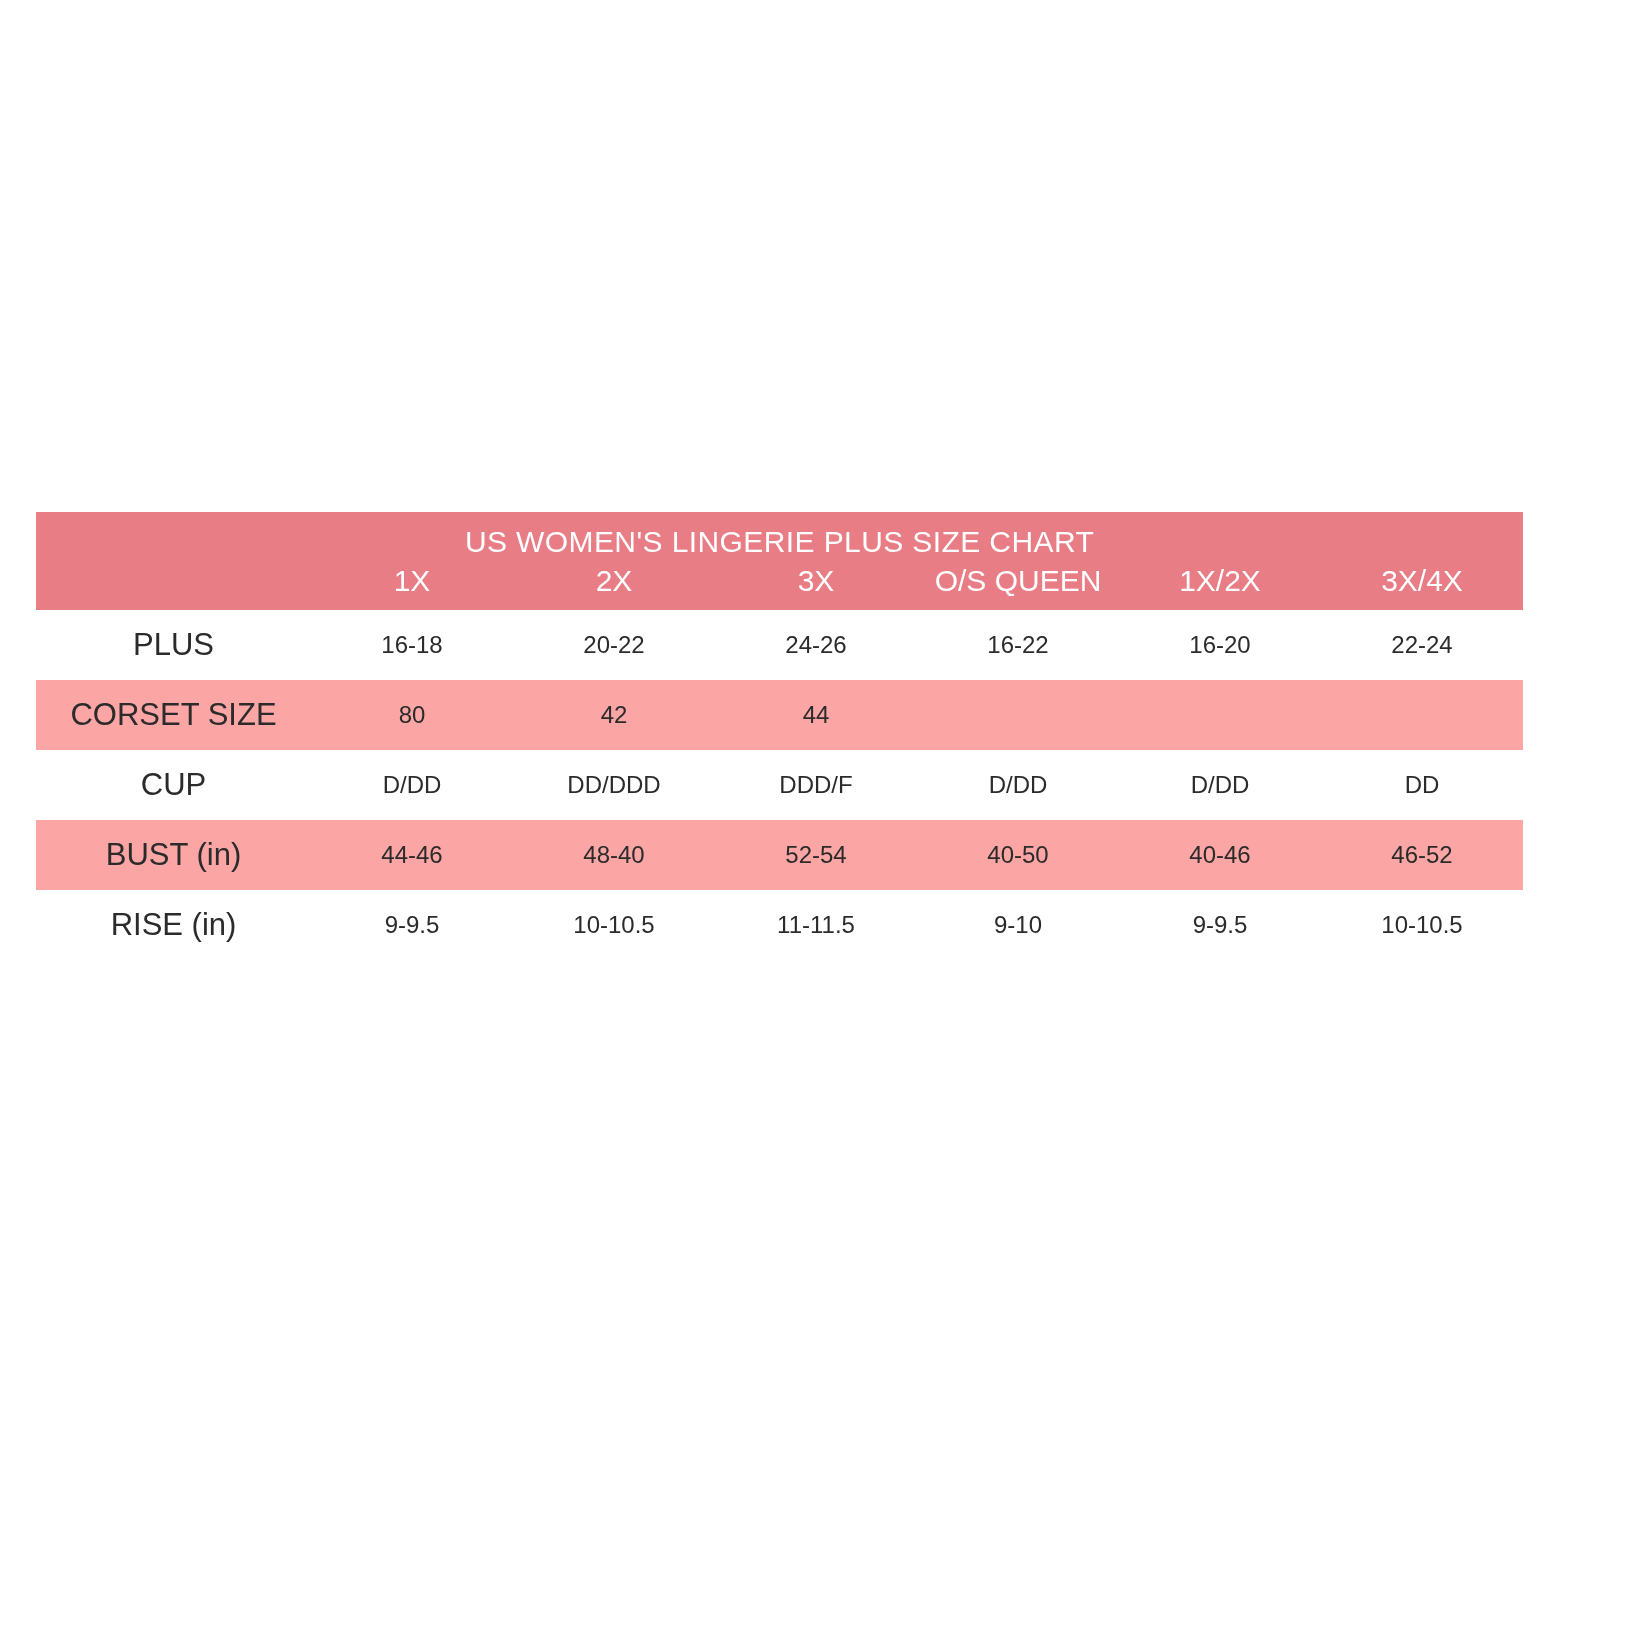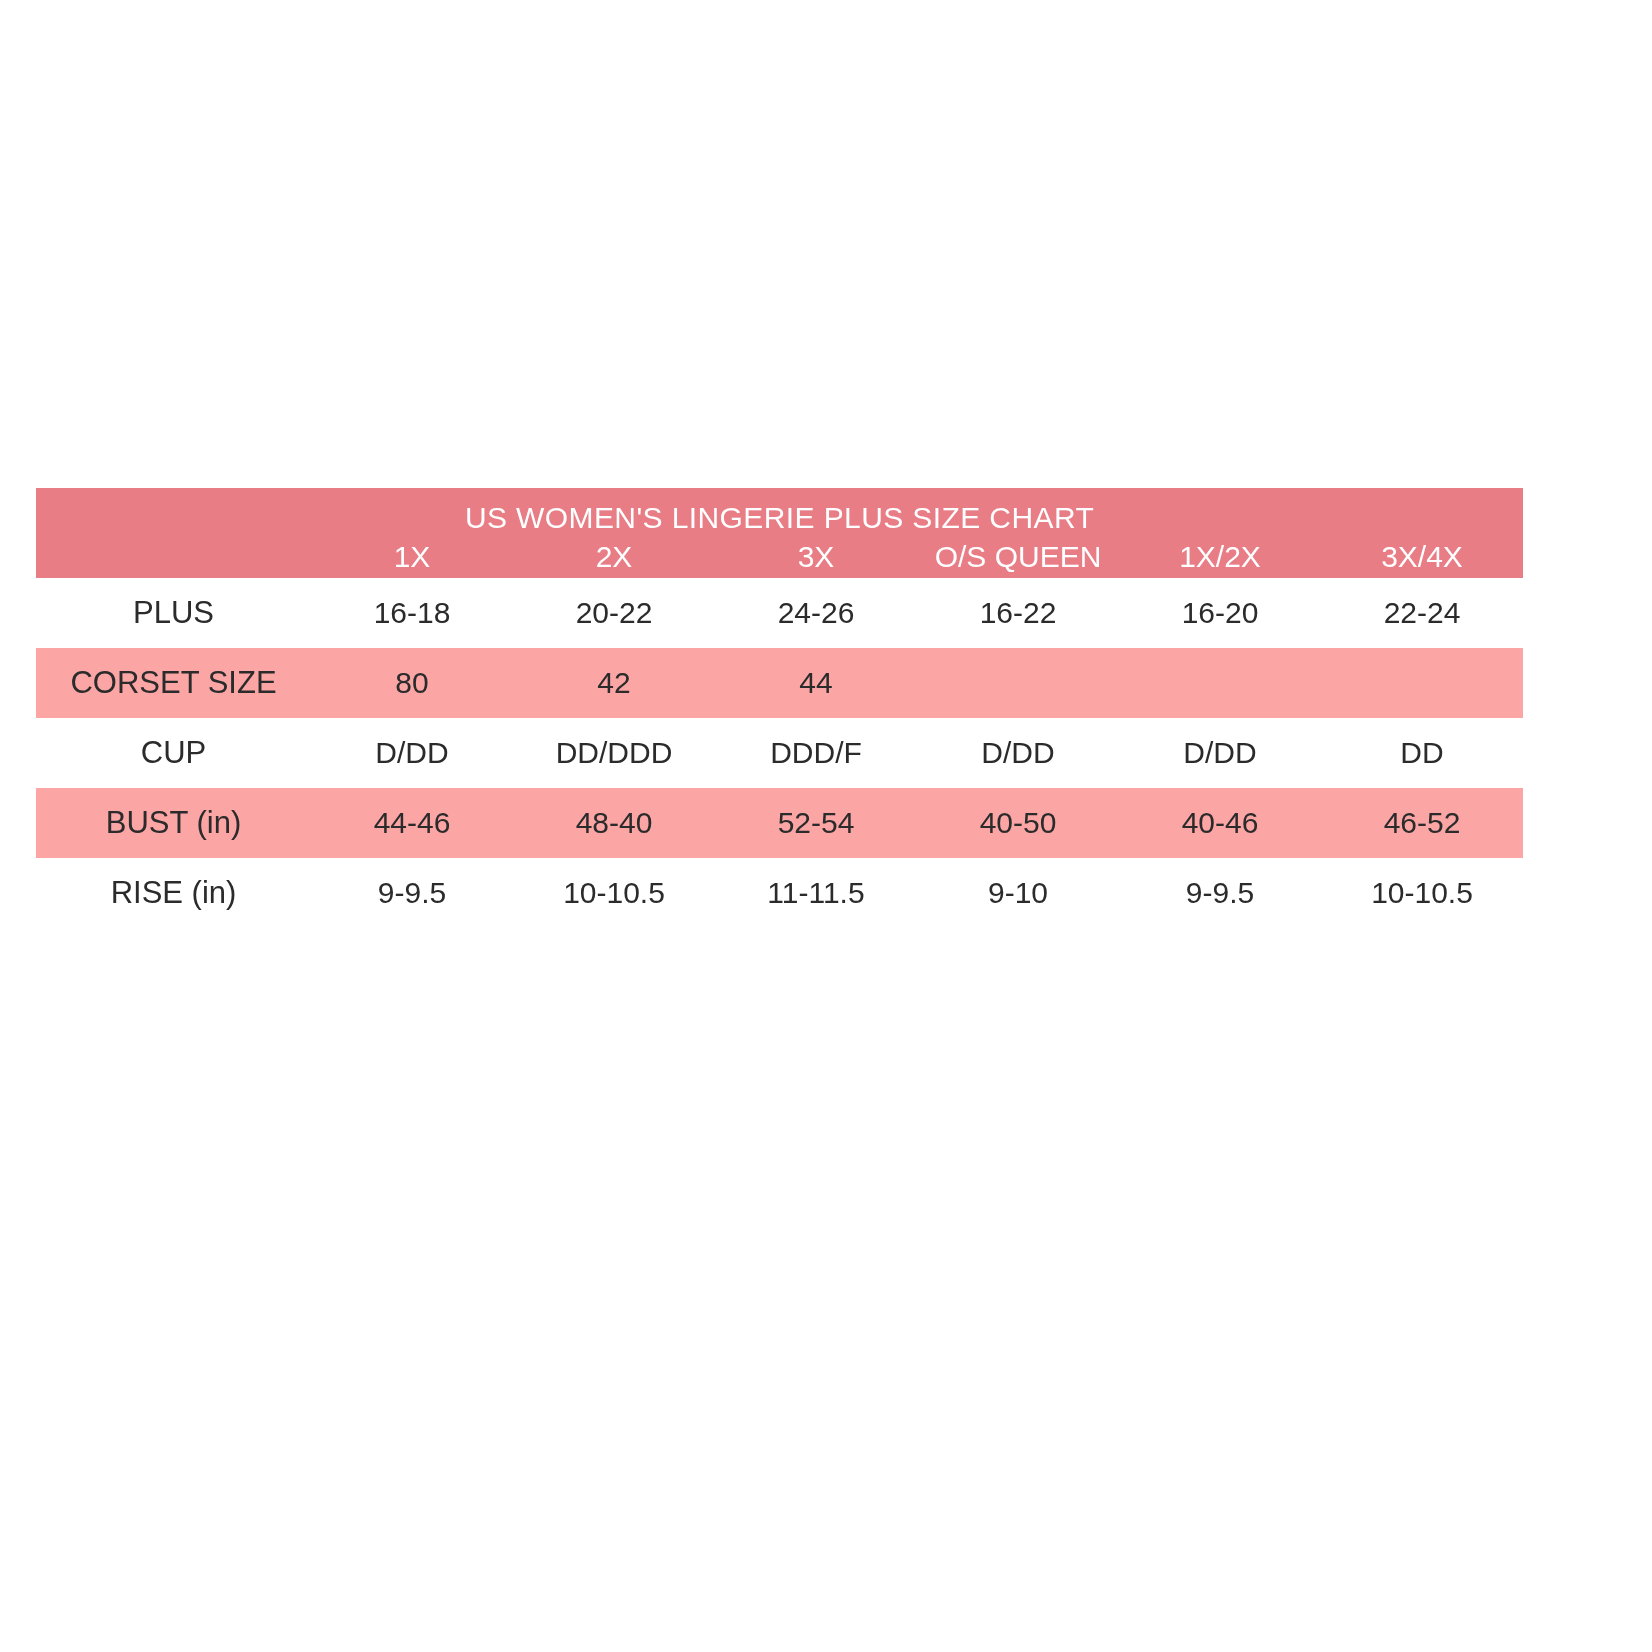--- a/index.html
+++ b/index.html
@@ -18,21 +18,21 @@
     position: relative;
     width: 1652px;
     height: 1652px;
     background: #ffffff;
   }
 
   
   #chart-table {
     position: absolute;
     left: 36px;
-    top: 488px;
+    top: 512px;
     width: 1487px;
     border-collapse: collapse;
     table-layout: fixed;
   }
 
   
   .header-band {
     background: #e87d86;
   }
   .chart-title-cell {
@@ -45,41 +45,41 @@
     text-align: center;
     padding-top: 13px;
     padding-bottom: 5px;
     font-weight: 400;
     white-space: nowrap;
   }
   .col-head {
     color: #ffffff;
     font-size: 30px;
     text-align: center;
-    padding-bottom: 4px;
+    padding-bottom: 12px;
     padding-top: 0px;
     font-weight: 400;
     white-space: nowrap;
     vertical-align: bottom;
   }
 
   
   .row-white   { background: #ffffff; }
   .row-pink    { background: #fca5a5; }
 
   .row-label {
     font-size: 31px;
     color: #2b2b2b;
     text-align: center;
     padding: 17px 0 17px 0;
     font-weight: 400;
     white-space: nowrap;
   }
   .cell {
-    font-size: 30px;
+    font-size: 24px;
     color: #2b2b2b;
     text-align: center;
     padding: 17px 0 17px 0;
     font-weight: 400;
     white-space: nowrap;
   }
 
   
   col.c-label { width: 275px; }
   col.c-data  { width: 202px; }

